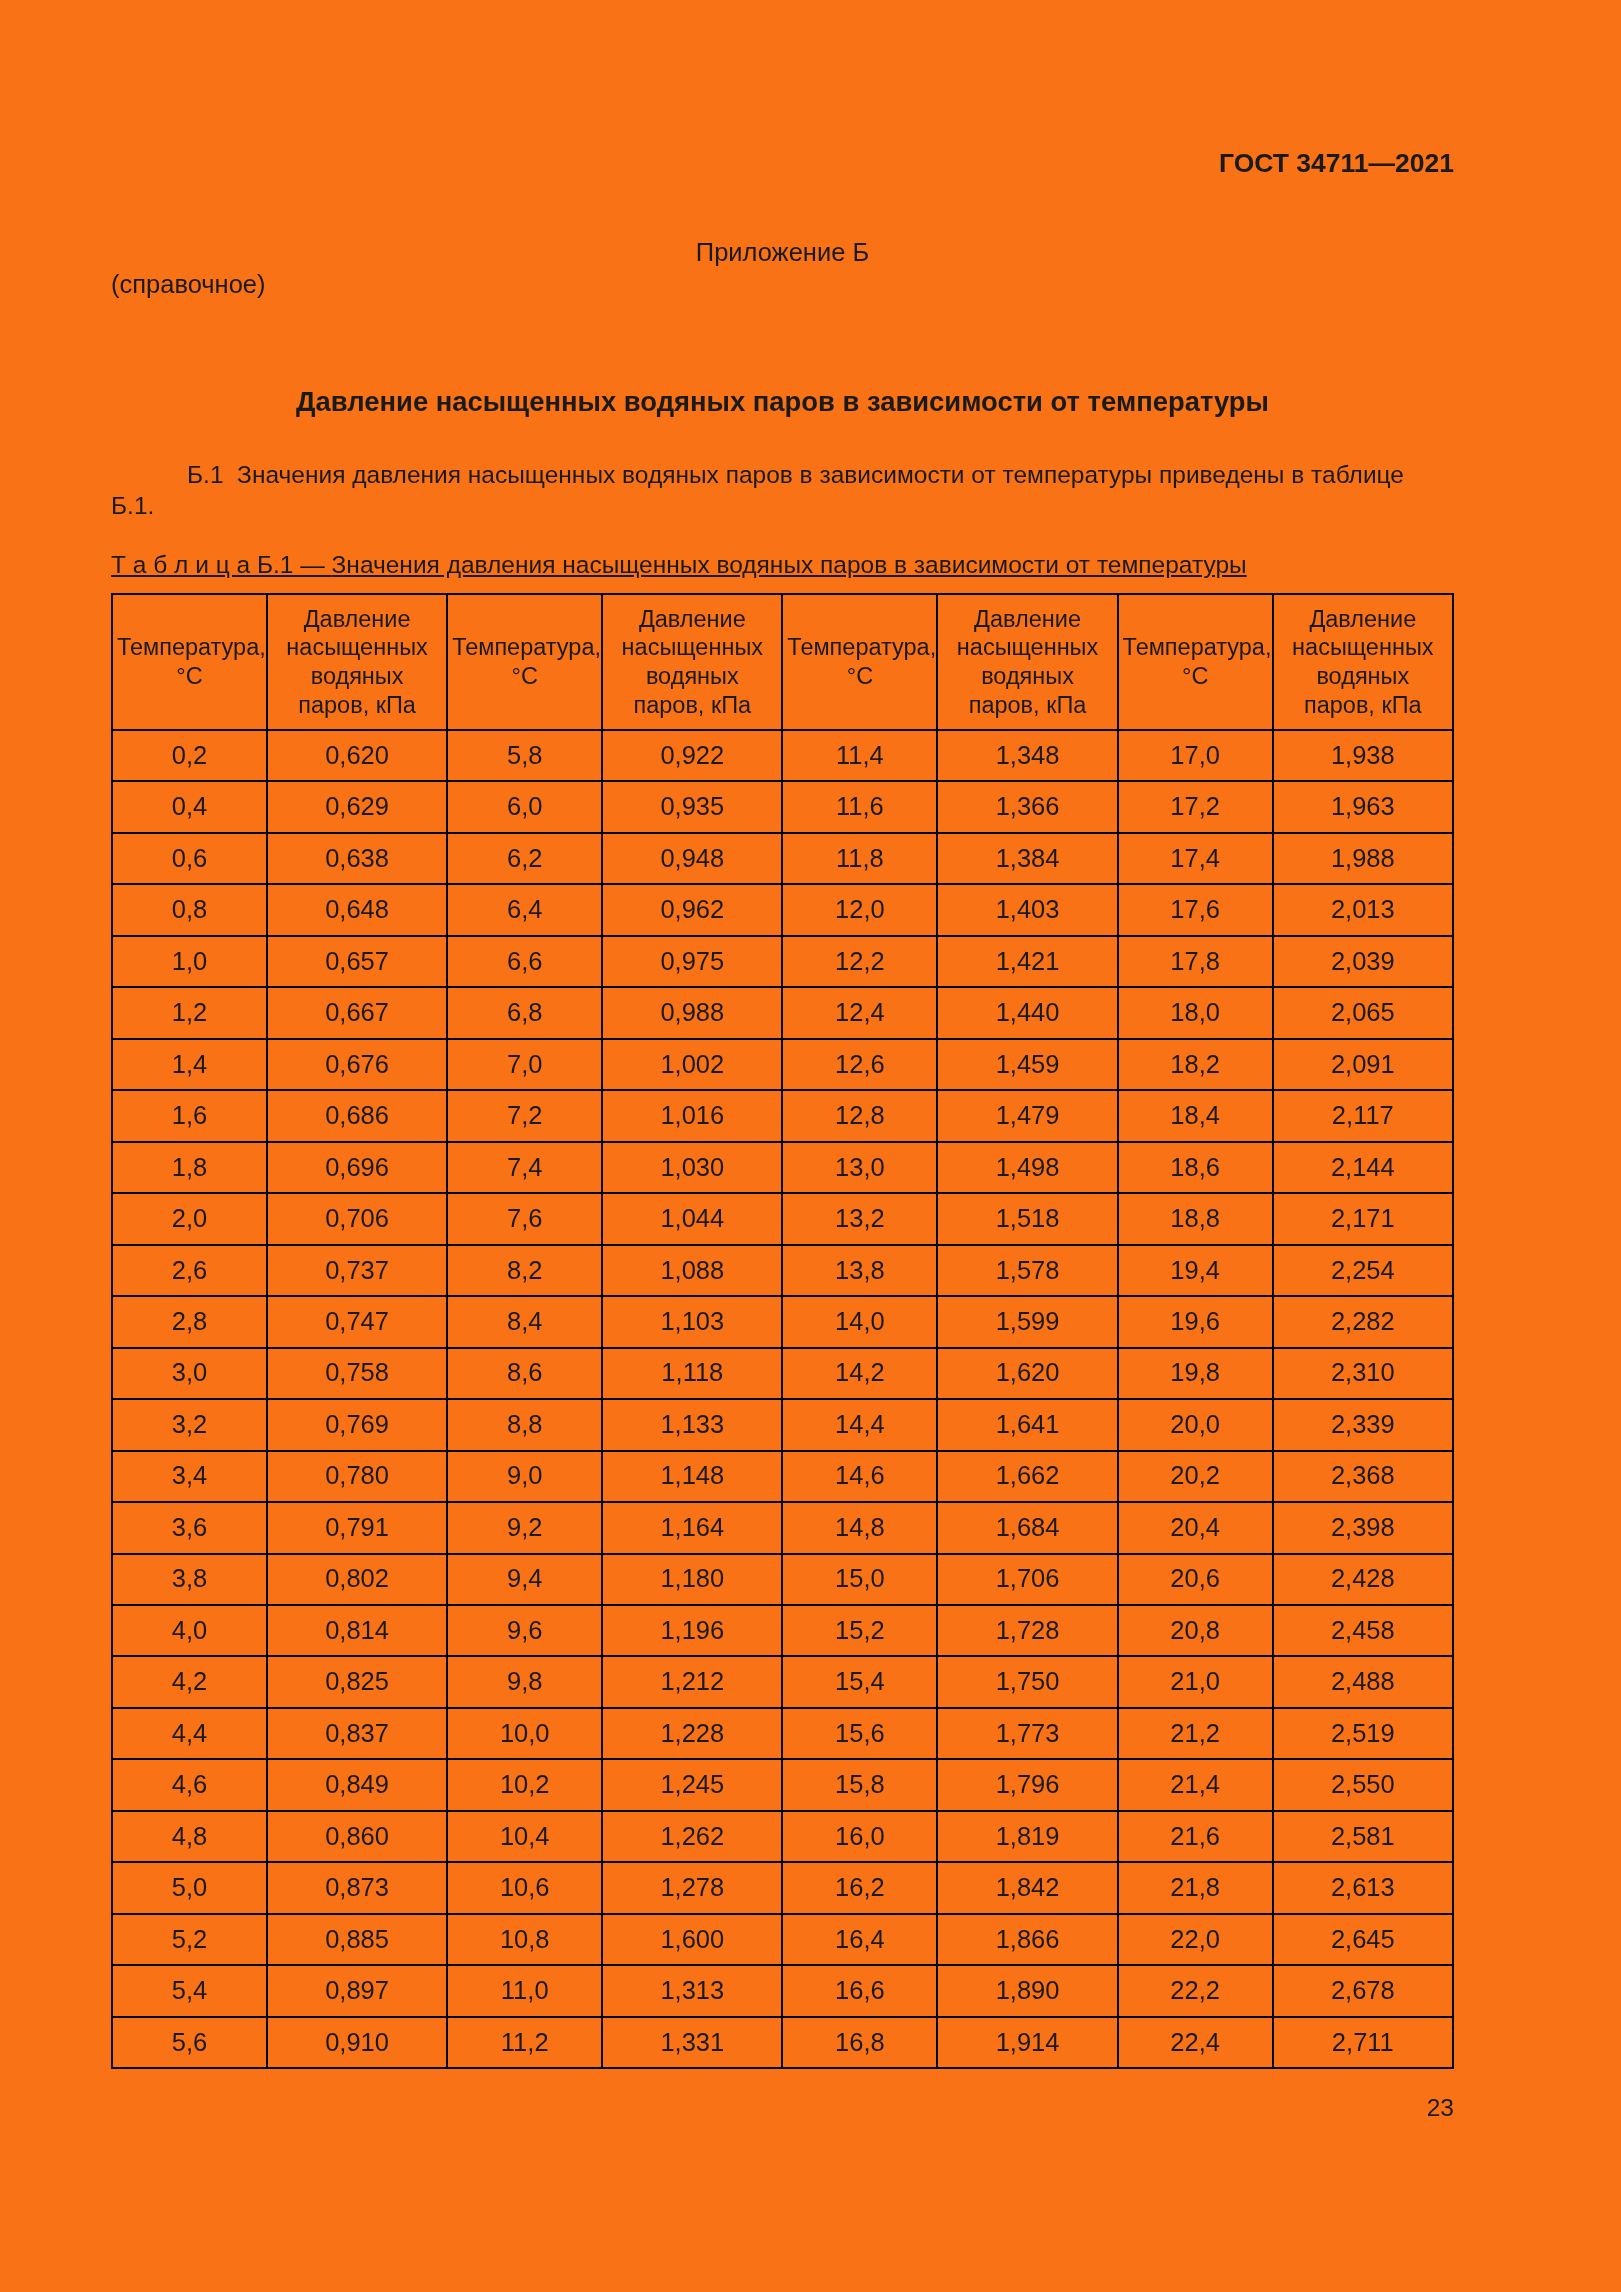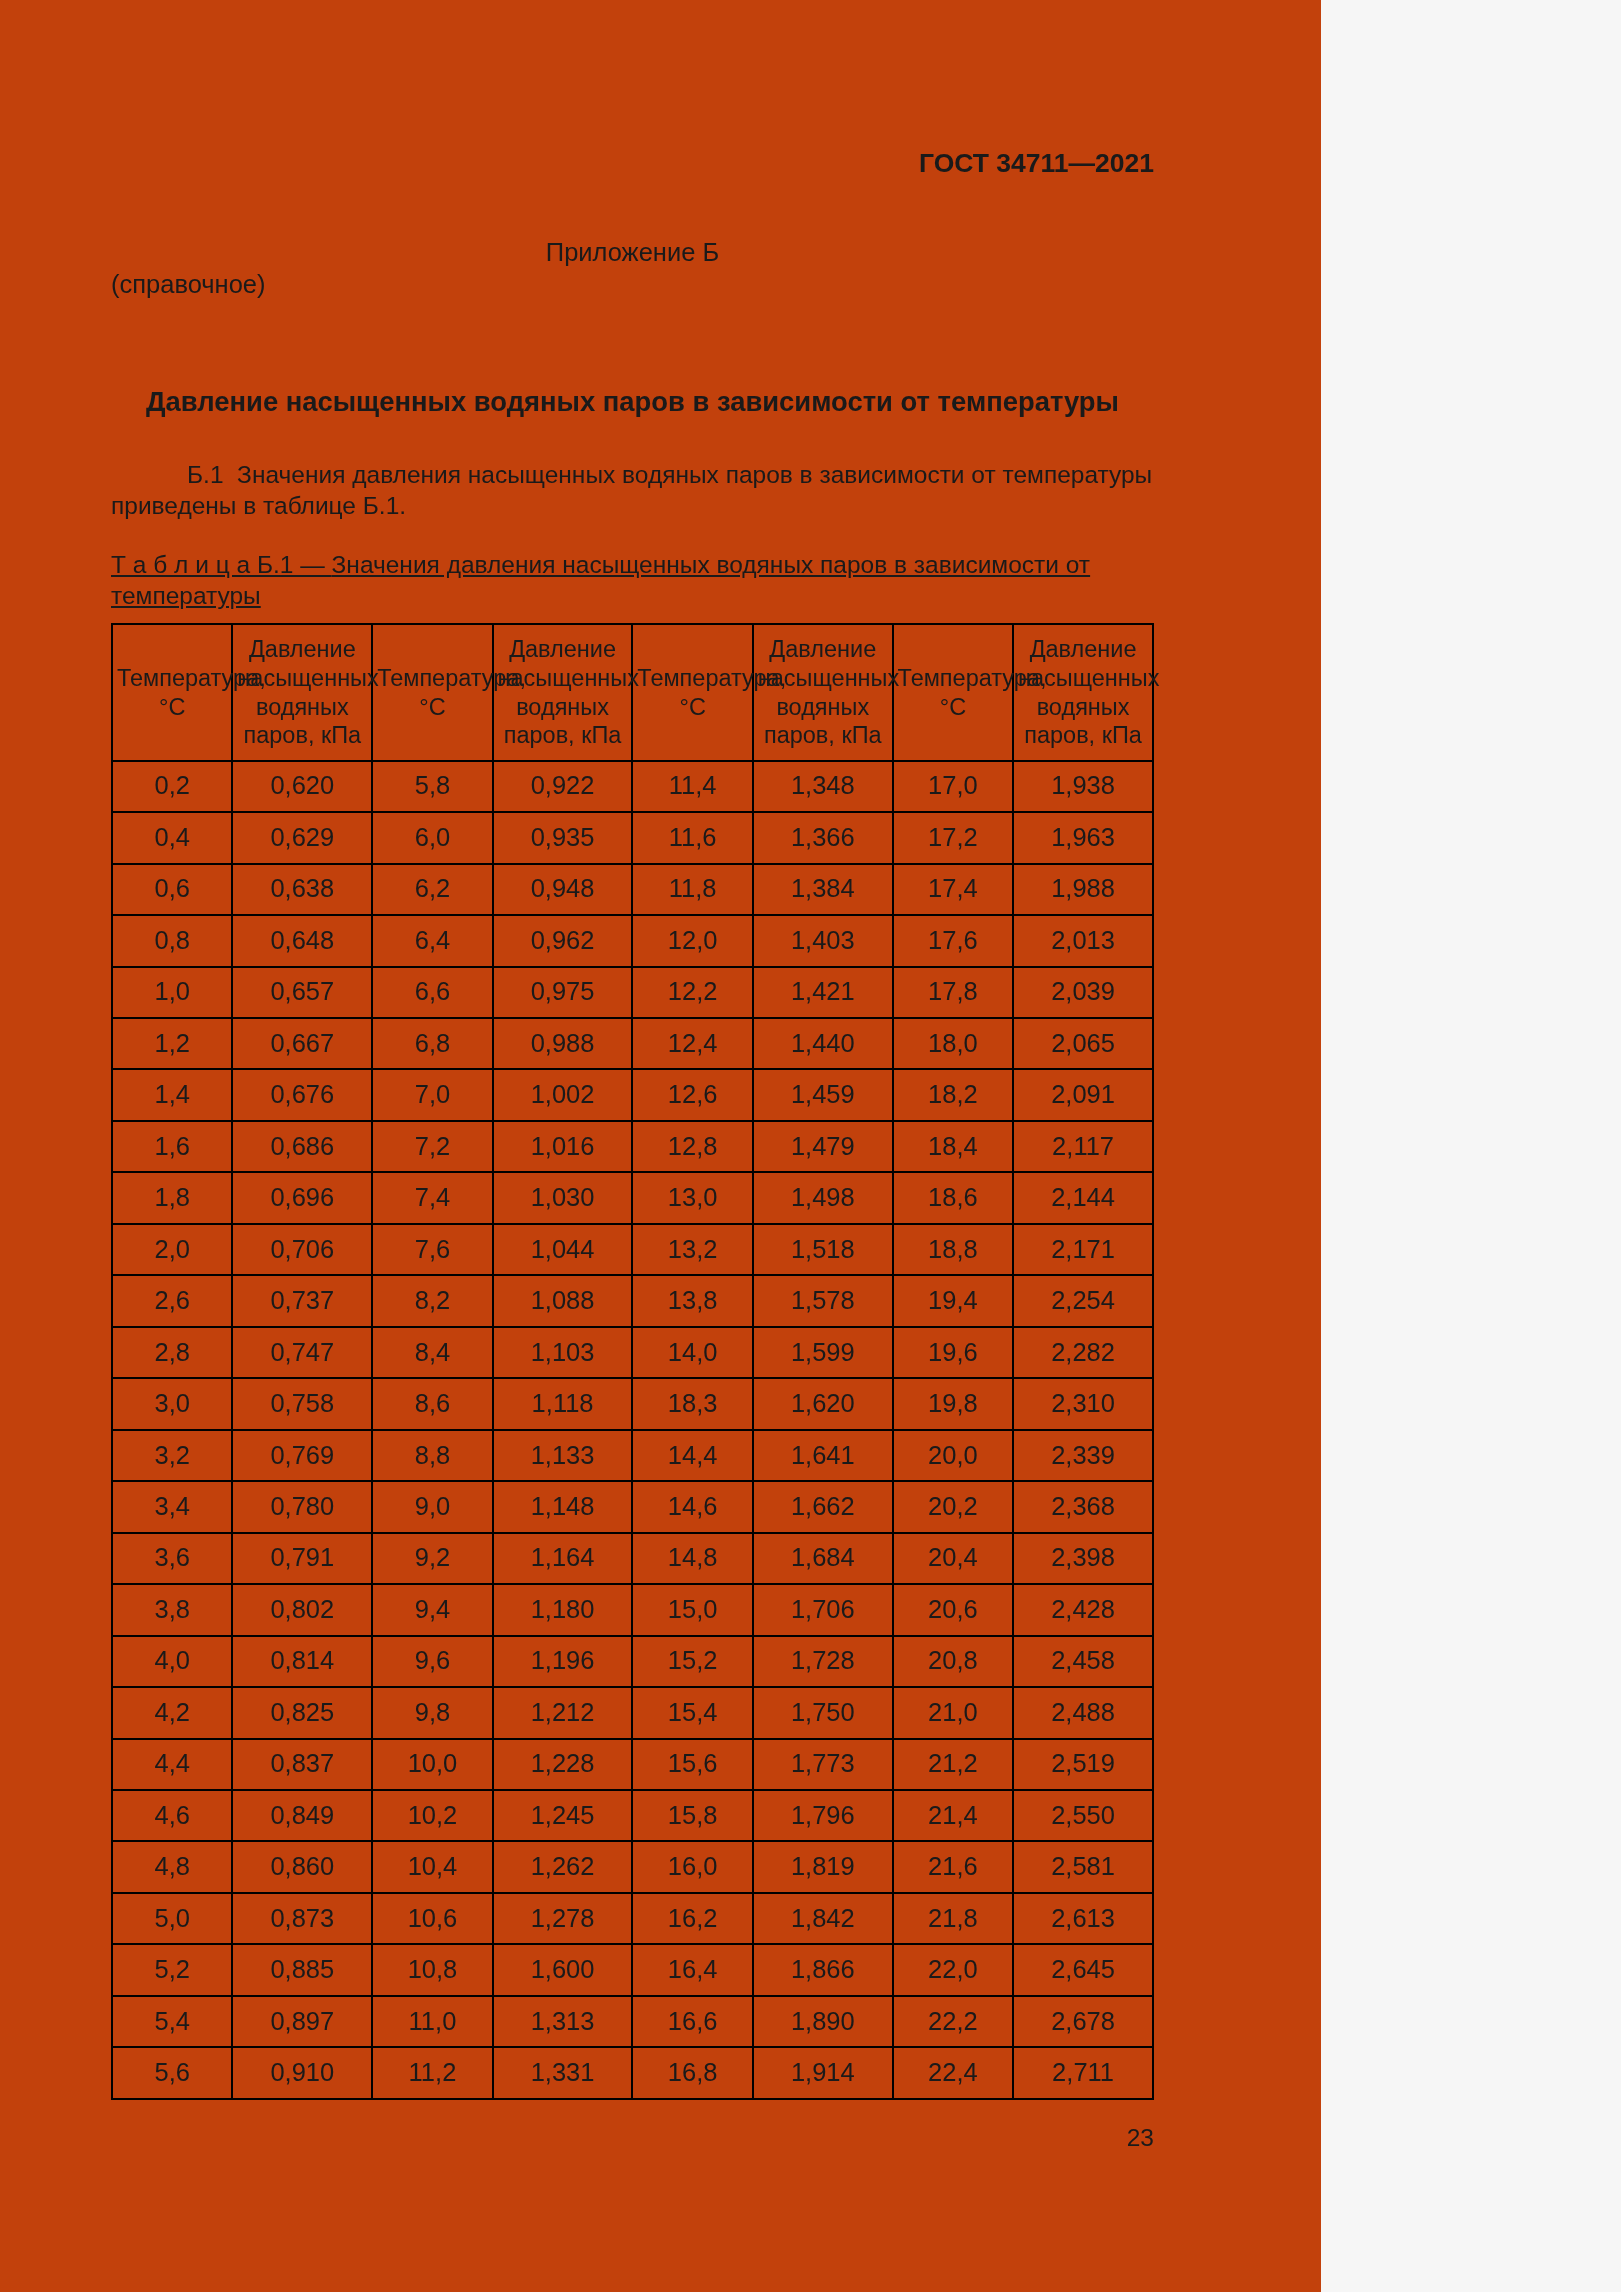--- a/index.html
+++ b/index.html
@@ -5,24 +5,24 @@
   html, body { margin:0; padding:0; }
   body {
     width:1621px; height:2293px;
     background:#f6f6f6;
     font-family:"Liberation Sans", sans-serif;
     color:#1a1a1a;
     line-height:1.25;
   }
   .page {
     position:relative;
-    width:1321px; height:2293px;
+    width:1621px; height:2293px;
     box-sizing:border-box;
     padding:147px 167px 0 111px;
-    background:#c2410c;
+    background:#f97316;
     overflow:hidden;
   }
   .doc-code {
     text-align:right;
     font-size:26.5px;
     font-weight:bold;
     margin:0 0 57px 0;
   }
   .appendix-title { text-align:center; font-size:25.5px; margin:0; }
   .appendix-subtitle { font-size:25.5px; margin:0 0 84px 0; }
@@ -228,21 +228,21 @@
           <td class="temp-col group-sep">14,0</td>
           <td class="press-col">1,599</td>
           <td class="temp-col group-sep">19,6</td>
           <td class="press-col">2,282</td>
         </tr>
         <tr>
           <td class="temp-col">3,0</td>
           <td class="press-col">0,758</td>
           <td class="temp-col group-sep">8,6</td>
           <td class="press-col">1,118</td>
-          <td class="temp-col group-sep">18,3</td>
+          <td class="temp-col group-sep">14,2</td>
           <td class="press-col">1,620</td>
           <td class="temp-col group-sep">19,8</td>
           <td class="press-col">2,310</td>
         </tr>
         <tr>
           <td class="temp-col">3,2</td>
           <td class="press-col">0,769</td>
           <td class="temp-col group-sep">8,8</td>
           <td class="press-col">1,133</td>
           <td class="temp-col group-sep">14,4</td>

